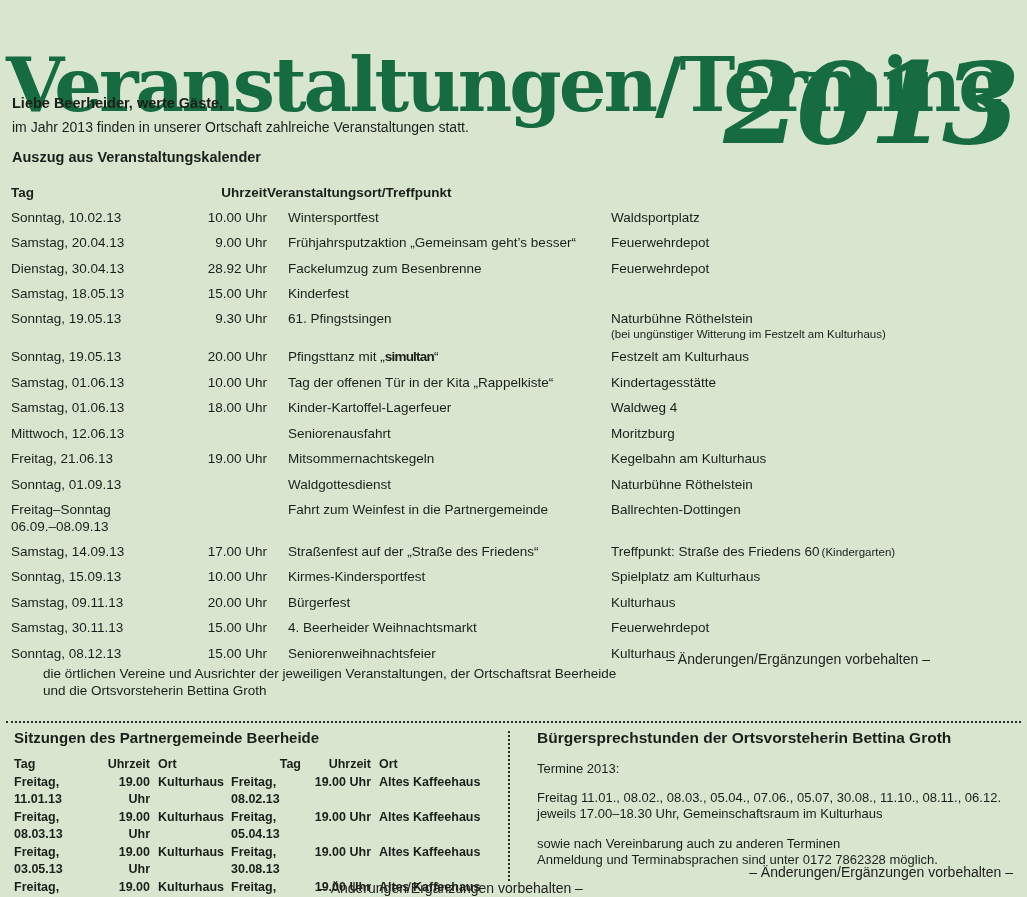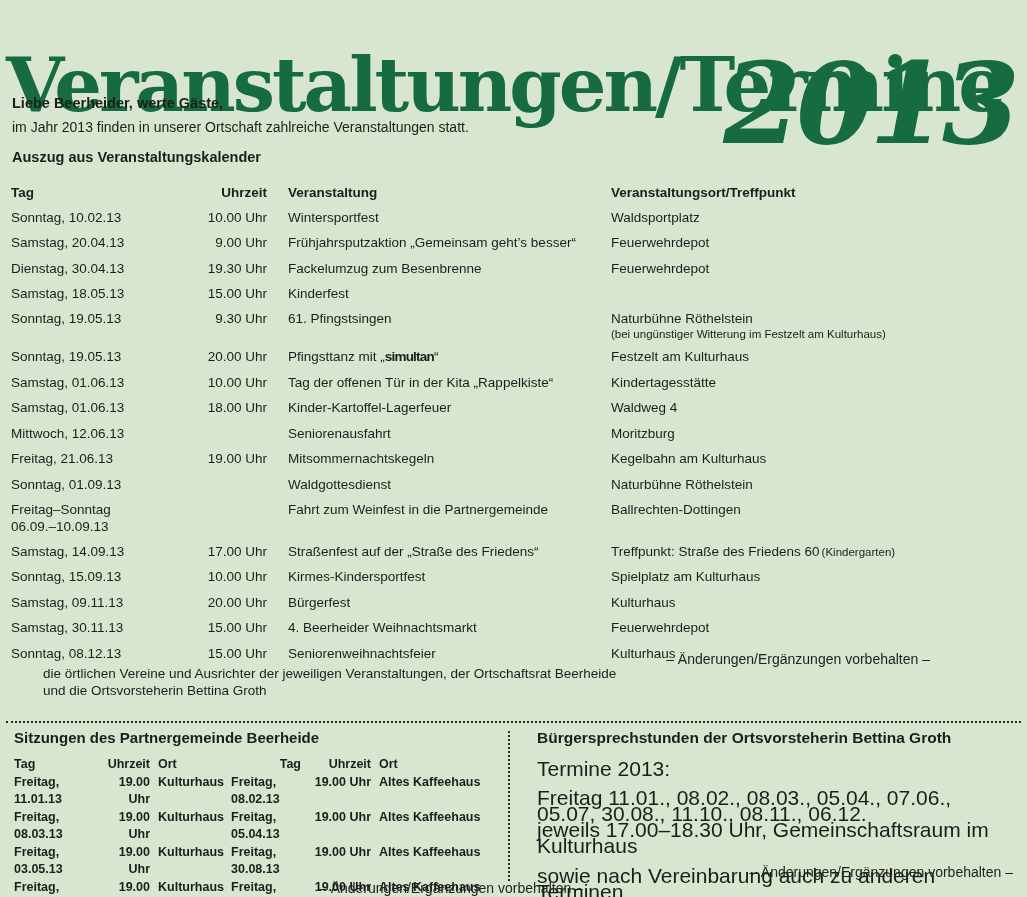--- a/index.html
+++ b/index.html
@@ -70,56 +70,55 @@
     padding-left:14px;line-height:17.5px;align-items:start;
   }
   .s-time{text-align:right;}
   .s-ort{padding-left:8px;}
   .s-day-b{padding-left:2px;}
   .s-head .s-day-b{text-align:right;padding-right:4px;}
 
   
   .consult{left:537px;top:729px;width:478px;}
   .c-title{font-size:15.5px;font-weight:700;margin:0;}
-  .consult .line{font-size:21px;line-height:16px;}
+  .consult .line{font-size:13px;line-height:16px;}
   .termine{margin-top:14px;}
   .dates{margin-top:13px;}
   .sowie{margin-top:14px;}
 </style>
 </head>
 <body>
 
 <h1 class="abs title">Veranstaltungen/Termine</h1>
 <div class="abs year">2013</div>
 <div class="abs greeting">Liebe Beerheider, werte Gäste,</div>
 <div class="abs intro">im Jahr 2013 finden in unserer Ortschaft zahlreiche Veranstaltungen statt.</div>
 <div class="abs subheading">Auszug aus Veranstaltungskalender</div>
 
 <div class="abs main-table">
   <div class="m-row m-head">
     <div class="c-day">Tag</div>
     <div class="c-time">Uhrzeit</div>
-    <div class="c-event">Veranstaltung</div>
     <div class="c-loc">Veranstaltungsort/Treffpunkt</div>
   </div>
   <div class="m-row">
       <div class="c-day"><span>Sonntag, 10.02.13</span><span class="day2"></span></div>
       <div class="c-time">10.00 Uhr</div>
       <div class="c-event"><span>Wintersportfest</span><span class="band"></span><span></span></div>
       <div class="c-loc"><span>Waldsportplatz</span><span class="loc-suffix"></span><span class="note-small"></span></div>
     </div>
     <div class="m-row">
       <div class="c-day"><span>Samstag, 20.04.13</span><span class="day2"></span></div>
       <div class="c-time">9.00 Uhr</div>
       <div class="c-event"><span>Frühjahrsputzaktion „Gemeinsam geht’s besser“</span><span class="band"></span><span></span></div>
       <div class="c-loc"><span>Feuerwehrdepot</span><span class="loc-suffix"></span><span class="note-small"></span></div>
     </div>
     <div class="m-row">
       <div class="c-day"><span>Dienstag, 30.04.13</span><span class="day2"></span></div>
-      <div class="c-time">19.30 Uhr</div>
+      <div class="c-time">28.92 Uhr</div>
       <div class="c-event"><span>Fackelumzug zum Besenbrenne</span><span class="band"></span><span></span></div>
       <div class="c-loc"><span>Feuerwehrdepot</span><span class="loc-suffix"></span><span class="note-small"></span></div>
     </div>
     <div class="m-row">
       <div class="c-day"><span>Samstag, 18.05.13</span><span class="day2"></span></div>
       <div class="c-time">15.00 Uhr</div>
       <div class="c-event"><span>Kinderfest</span><span class="band"></span><span></span></div>
     </div>
     <div class="m-row">
       <div class="c-day"><span>Sonntag, 19.05.13</span><span class="day2"></span></div>
@@ -157,21 +156,21 @@
       <div class="c-event"><span>Mitsommernachtskegeln</span><span class="band"></span><span></span></div>
       <div class="c-loc"><span>Kegelbahn am Kulturhaus</span><span class="loc-suffix"></span><span class="note-small"></span></div>
     </div>
     <div class="m-row">
       <div class="c-day"><span>Sonntag, 01.09.13</span><span class="day2"></span></div>
       <div class="c-time"></div>
       <div class="c-event"><span>Waldgottesdienst</span><span class="band"></span><span></span></div>
       <div class="c-loc"><span>Naturbühne Röthelstein</span><span class="loc-suffix"></span><span class="note-small"></span></div>
     </div>
     <div class="m-row">
-      <div class="c-day"><span>Freitag–Sonntag</span><span class="day2">06.09.–10.09.13</span></div>
+      <div class="c-day"><span>Freitag–Sonntag</span><span class="day2">06.09.–08.09.13</span></div>
       <div class="c-time"></div>
       <div class="c-event"><span>Fahrt zum Weinfest in die Partnergemeinde</span><span class="band"></span><span></span></div>
       <div class="c-loc"><span>Ballrechten-Dottingen</span><span class="loc-suffix"></span><span class="note-small"></span></div>
     </div>
     <div class="m-row">
       <div class="c-day"><span>Samstag, 14.09.13</span><span class="day2"></span></div>
       <div class="c-time">17.00 Uhr</div>
       <div class="c-event"><span>Straßenfest auf der „Straße des Friedens“</span><span class="band"></span><span></span></div>
       <div class="c-loc"><span>Treffpunkt: Straße des Friedens 60</span><span class="loc-suffix">(Kindergarten)</span><span class="note-small"></span></div>
     </div>

